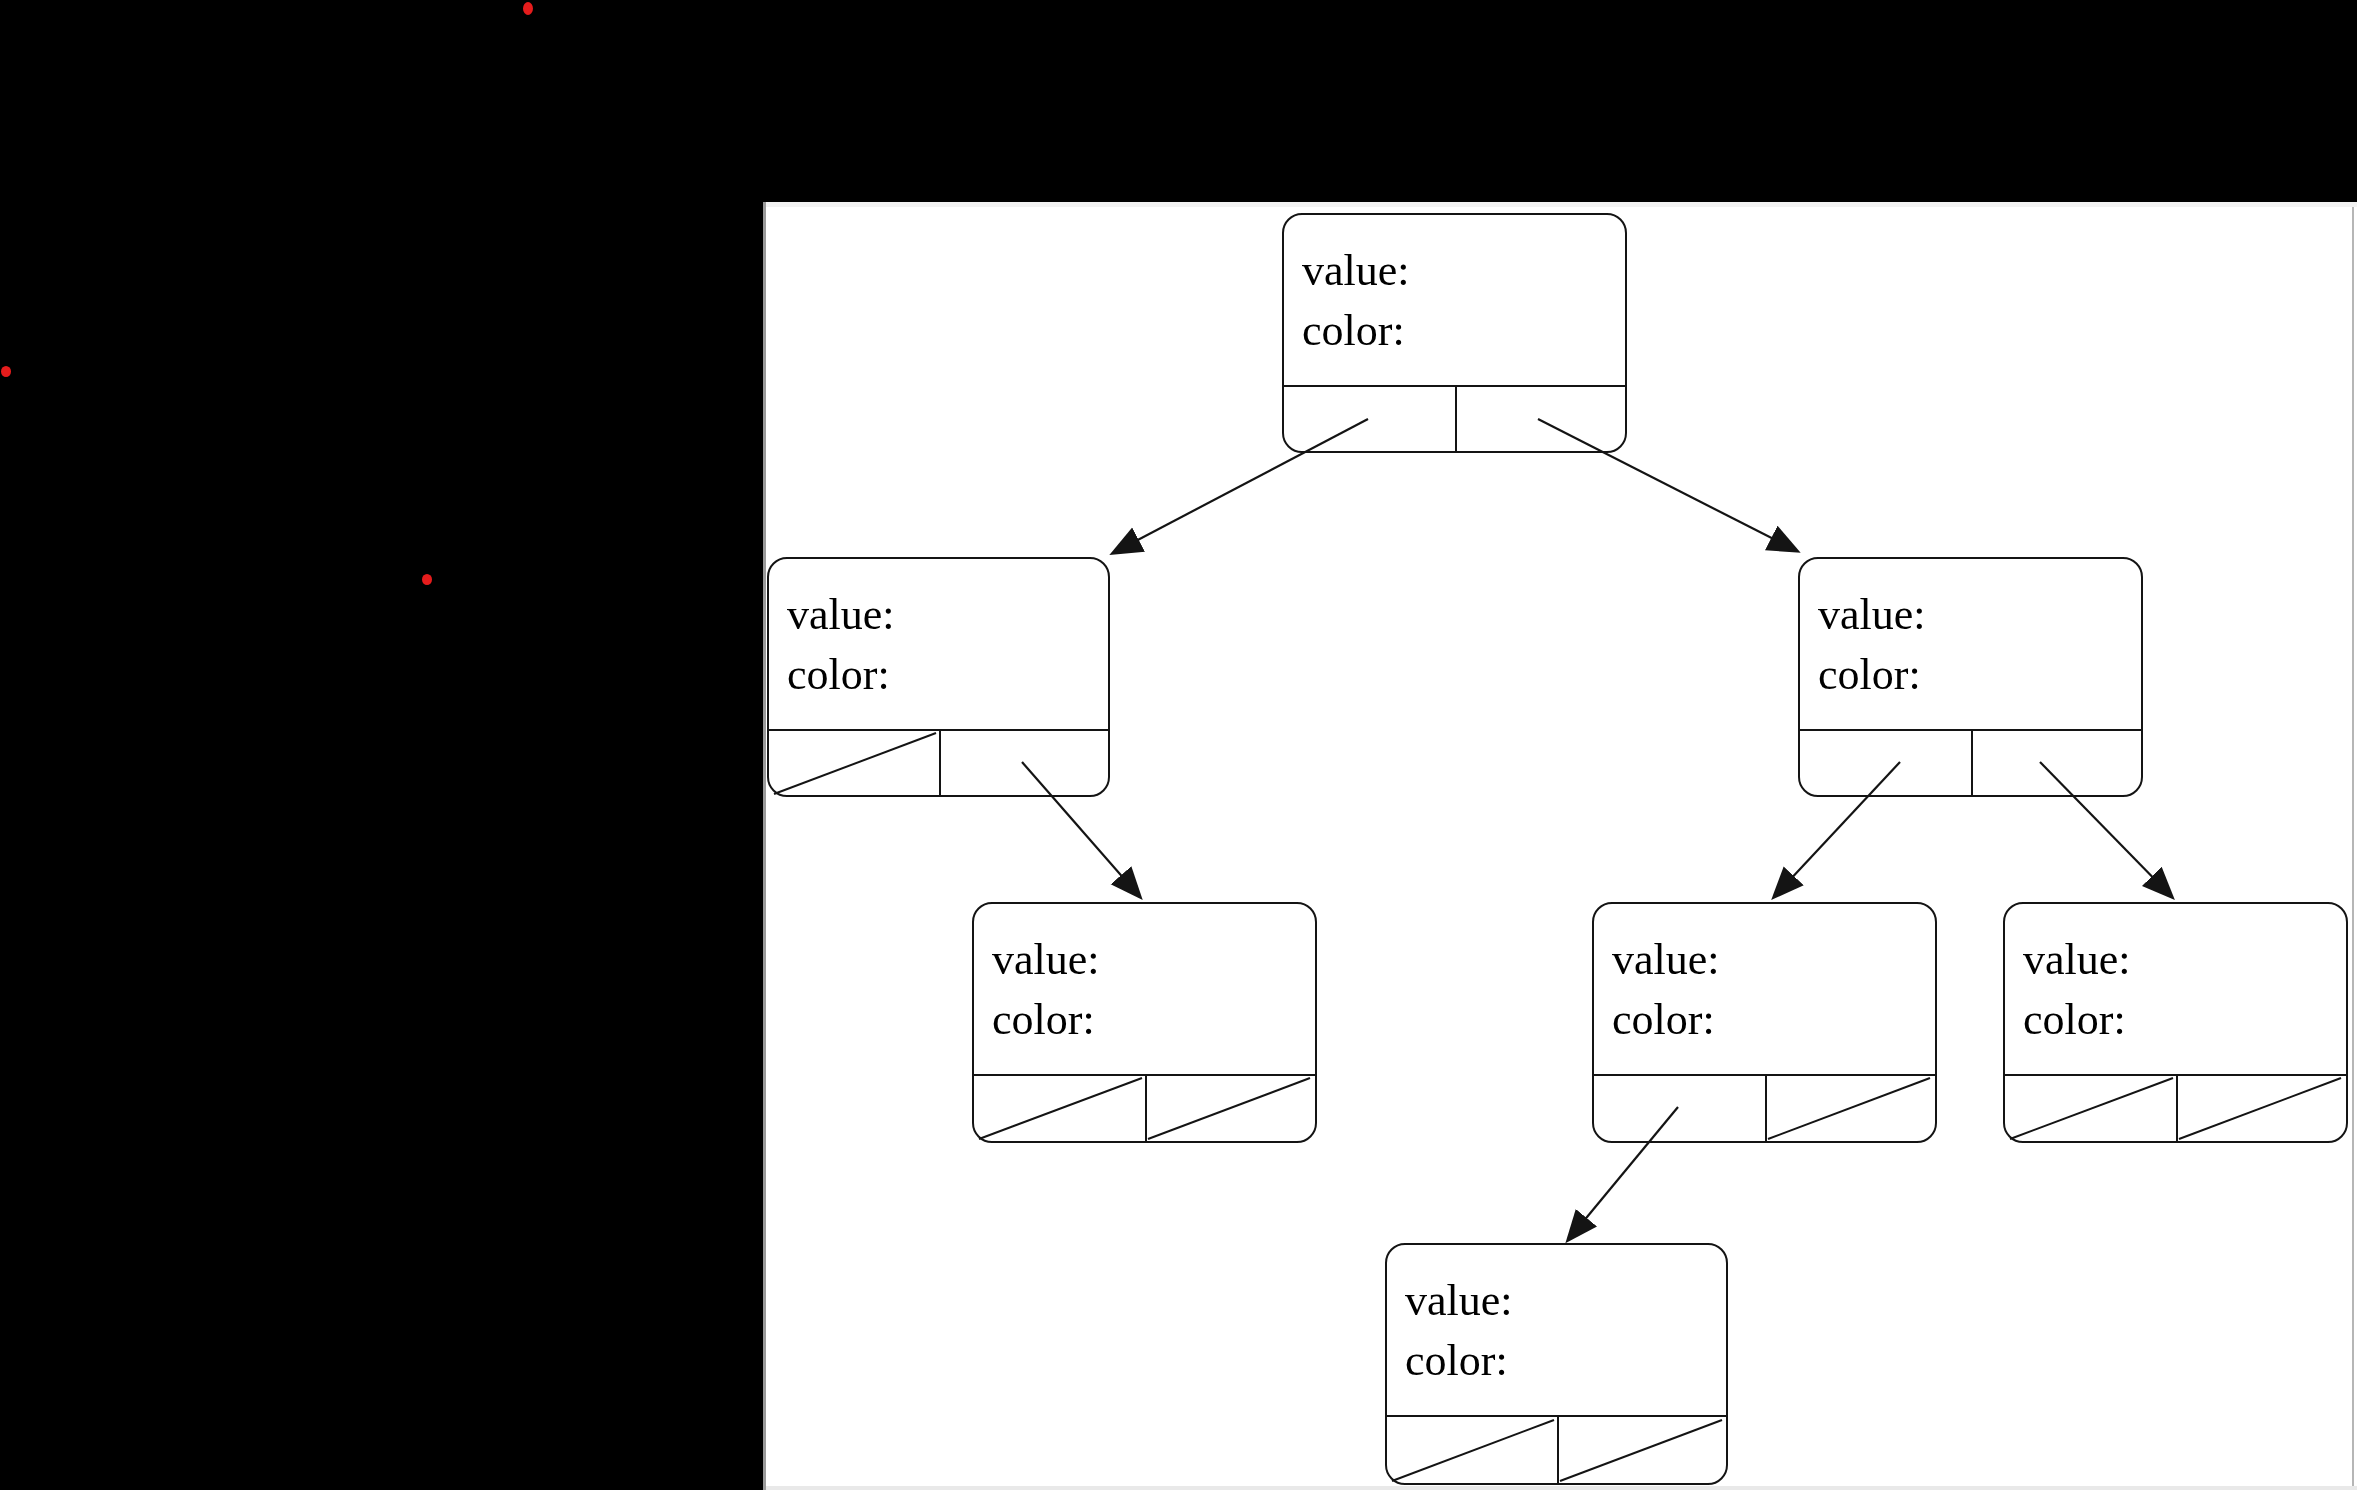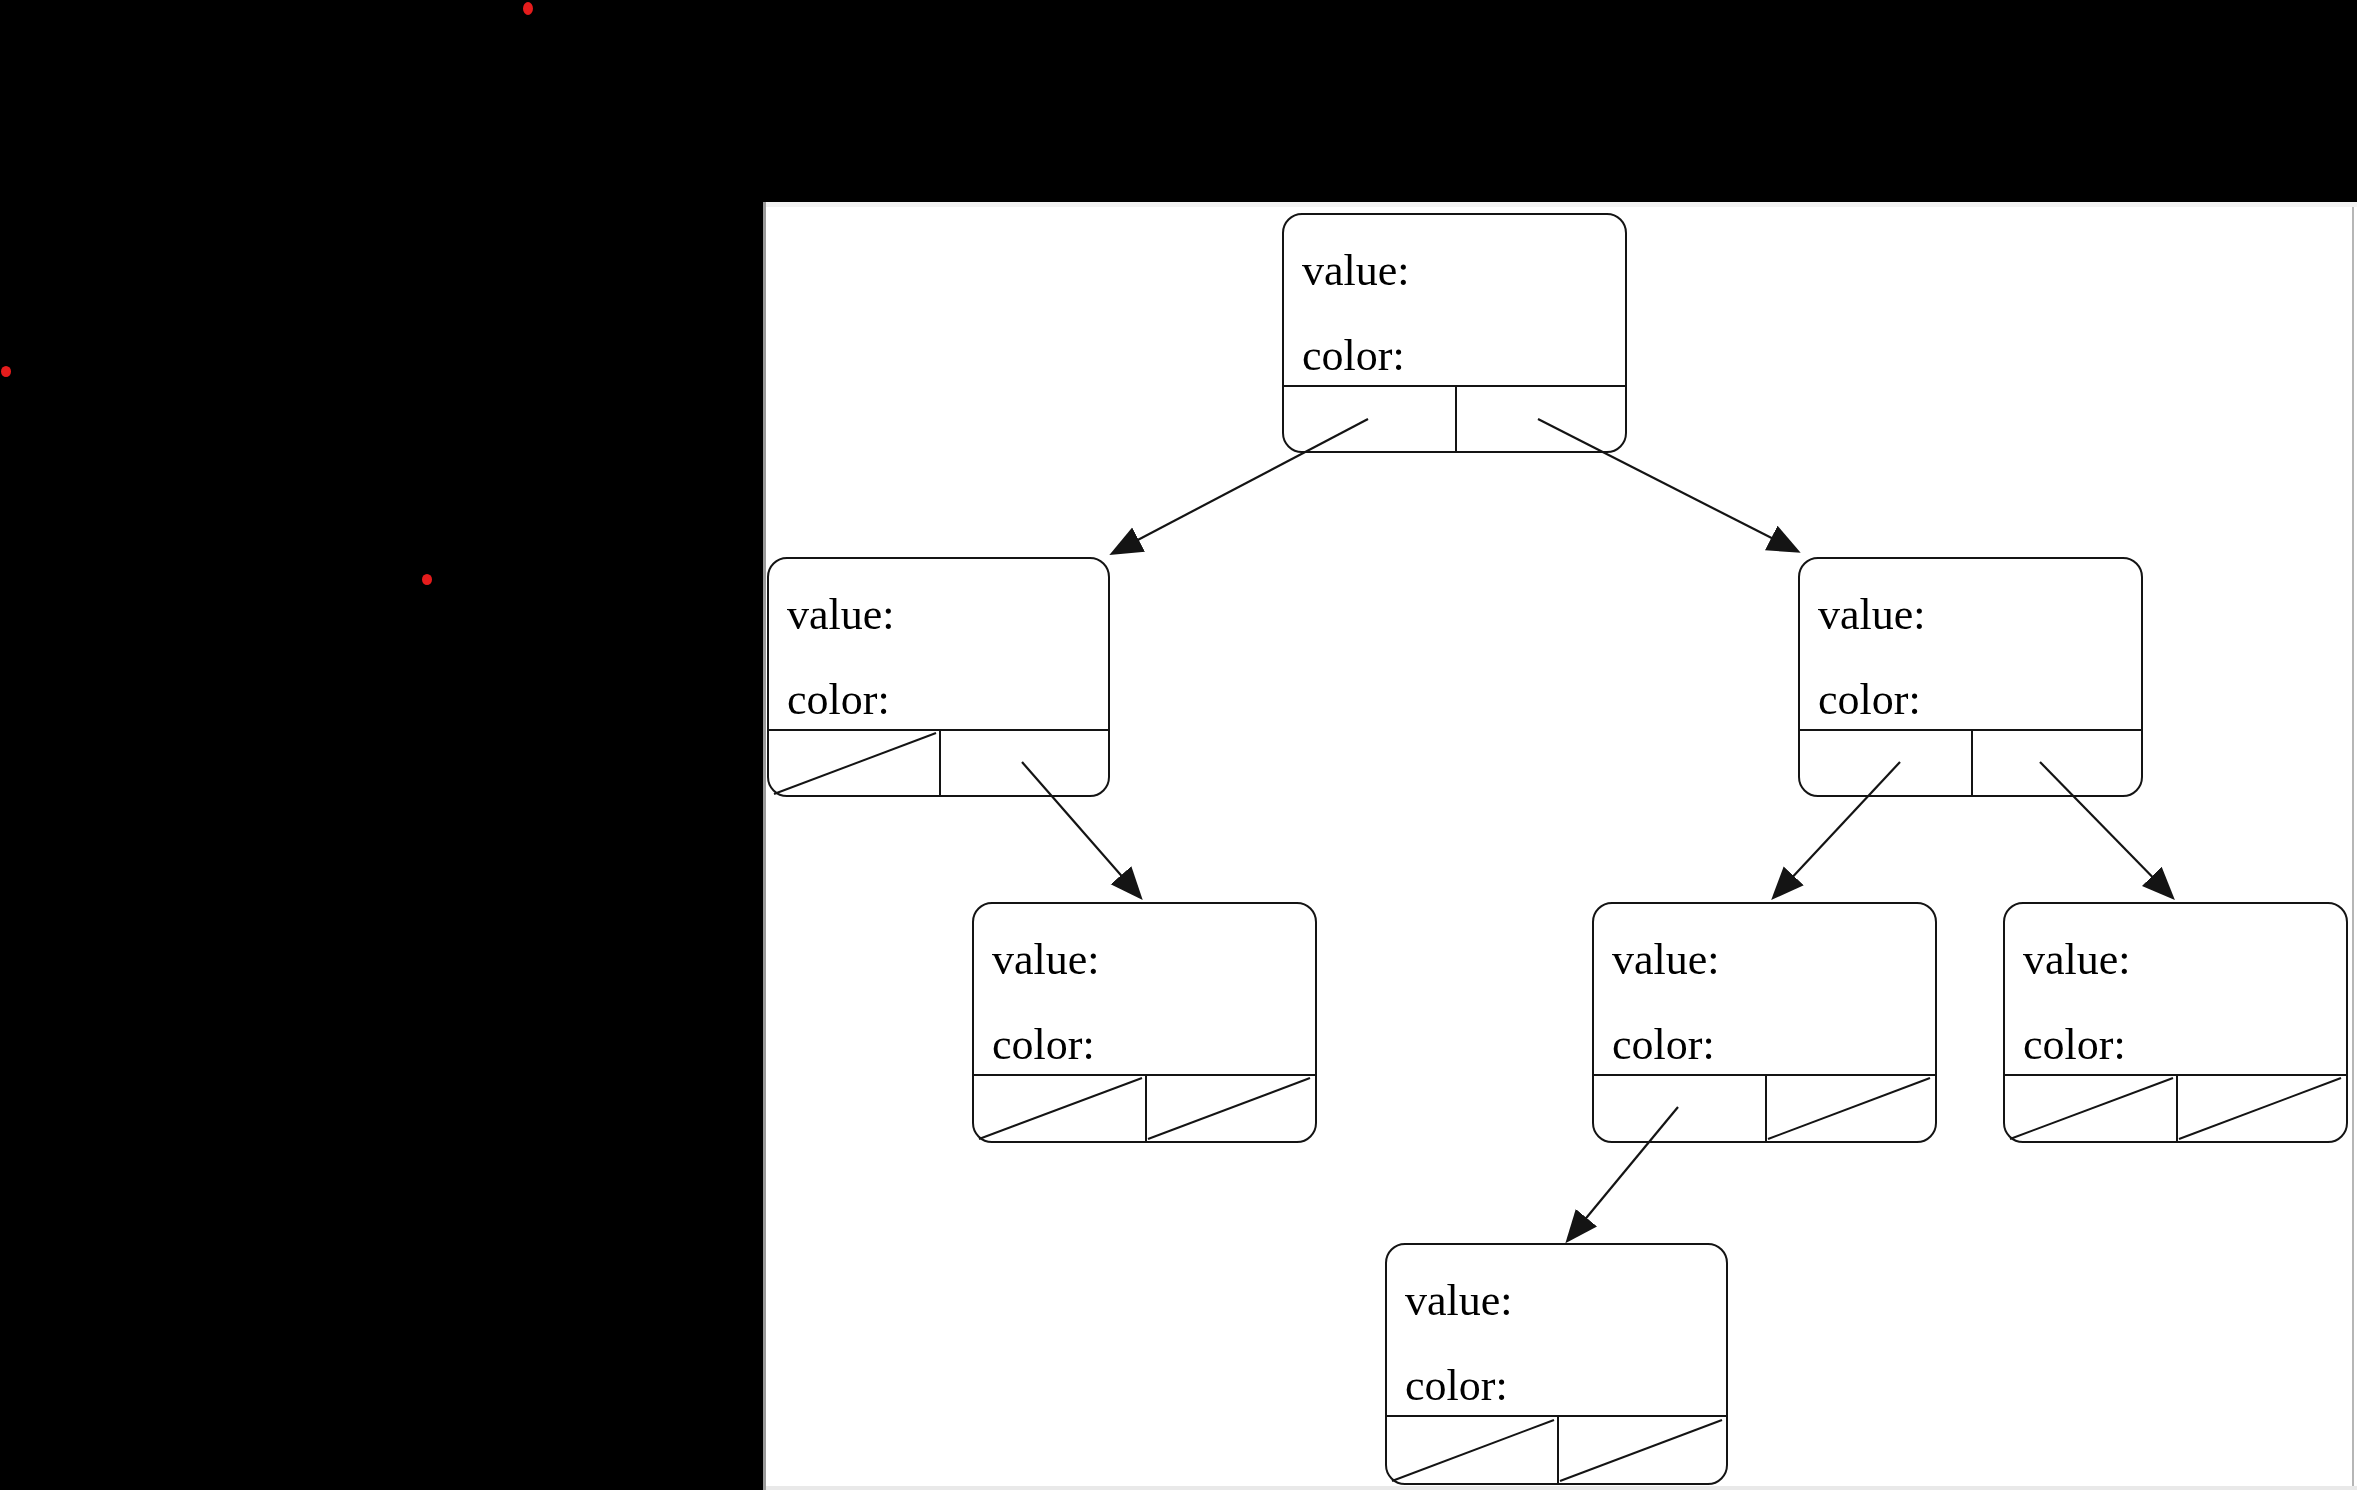--- a/index.html
+++ b/index.html
@@ -10,21 +10,21 @@
   .page-strip-top{position:absolute;left:0;top:0;width:100%;height:5px;background:#f2f2f2;}
   .page-strip-bottom{position:absolute;left:0;bottom:0;width:100%;height:4px;background:#e9e9e9;}
   .page-line-right{position:absolute;right:3px;top:5px;bottom:4px;width:2px;background:#b6b6b6;}
   .dot{position:absolute;border-radius:50%;}
   .diagram-svg{position:absolute;left:0;top:0;z-index:2;pointer-events:none;}
   .node{position:absolute;z-index:3;box-sizing:border-box;border:2px solid #141414;
         border-radius:20px;background:transparent;width:345px;height:240px;}
   .node .flabel{position:absolute;left:18px;font-size:44px;line-height:1;color:#000;
                 white-space:nowrap;}
   .node .flabel.v{top:34px;}
-  .node .flabel.c{top:119px;}
+  .node .flabel.c{top:94px;}
   .node .hdiv{position:absolute;left:0;right:0;top:170px;height:0;border-top:2px solid #141414;}
   .node .vdiv{position:absolute;left:50%;top:172px;bottom:0;width:0;border-left:2px solid #141414;}
 </style>
 </head>
 <body>
 
 <div class="screen">
 
   <div class="dot" style="left:523px;top:2px;width:10px;height:13px;background:#e51c1c;"></div>
   <div class="dot" style="left:1px;top:366px;width:10px;height:11px;background:#e51c1c;"></div>

